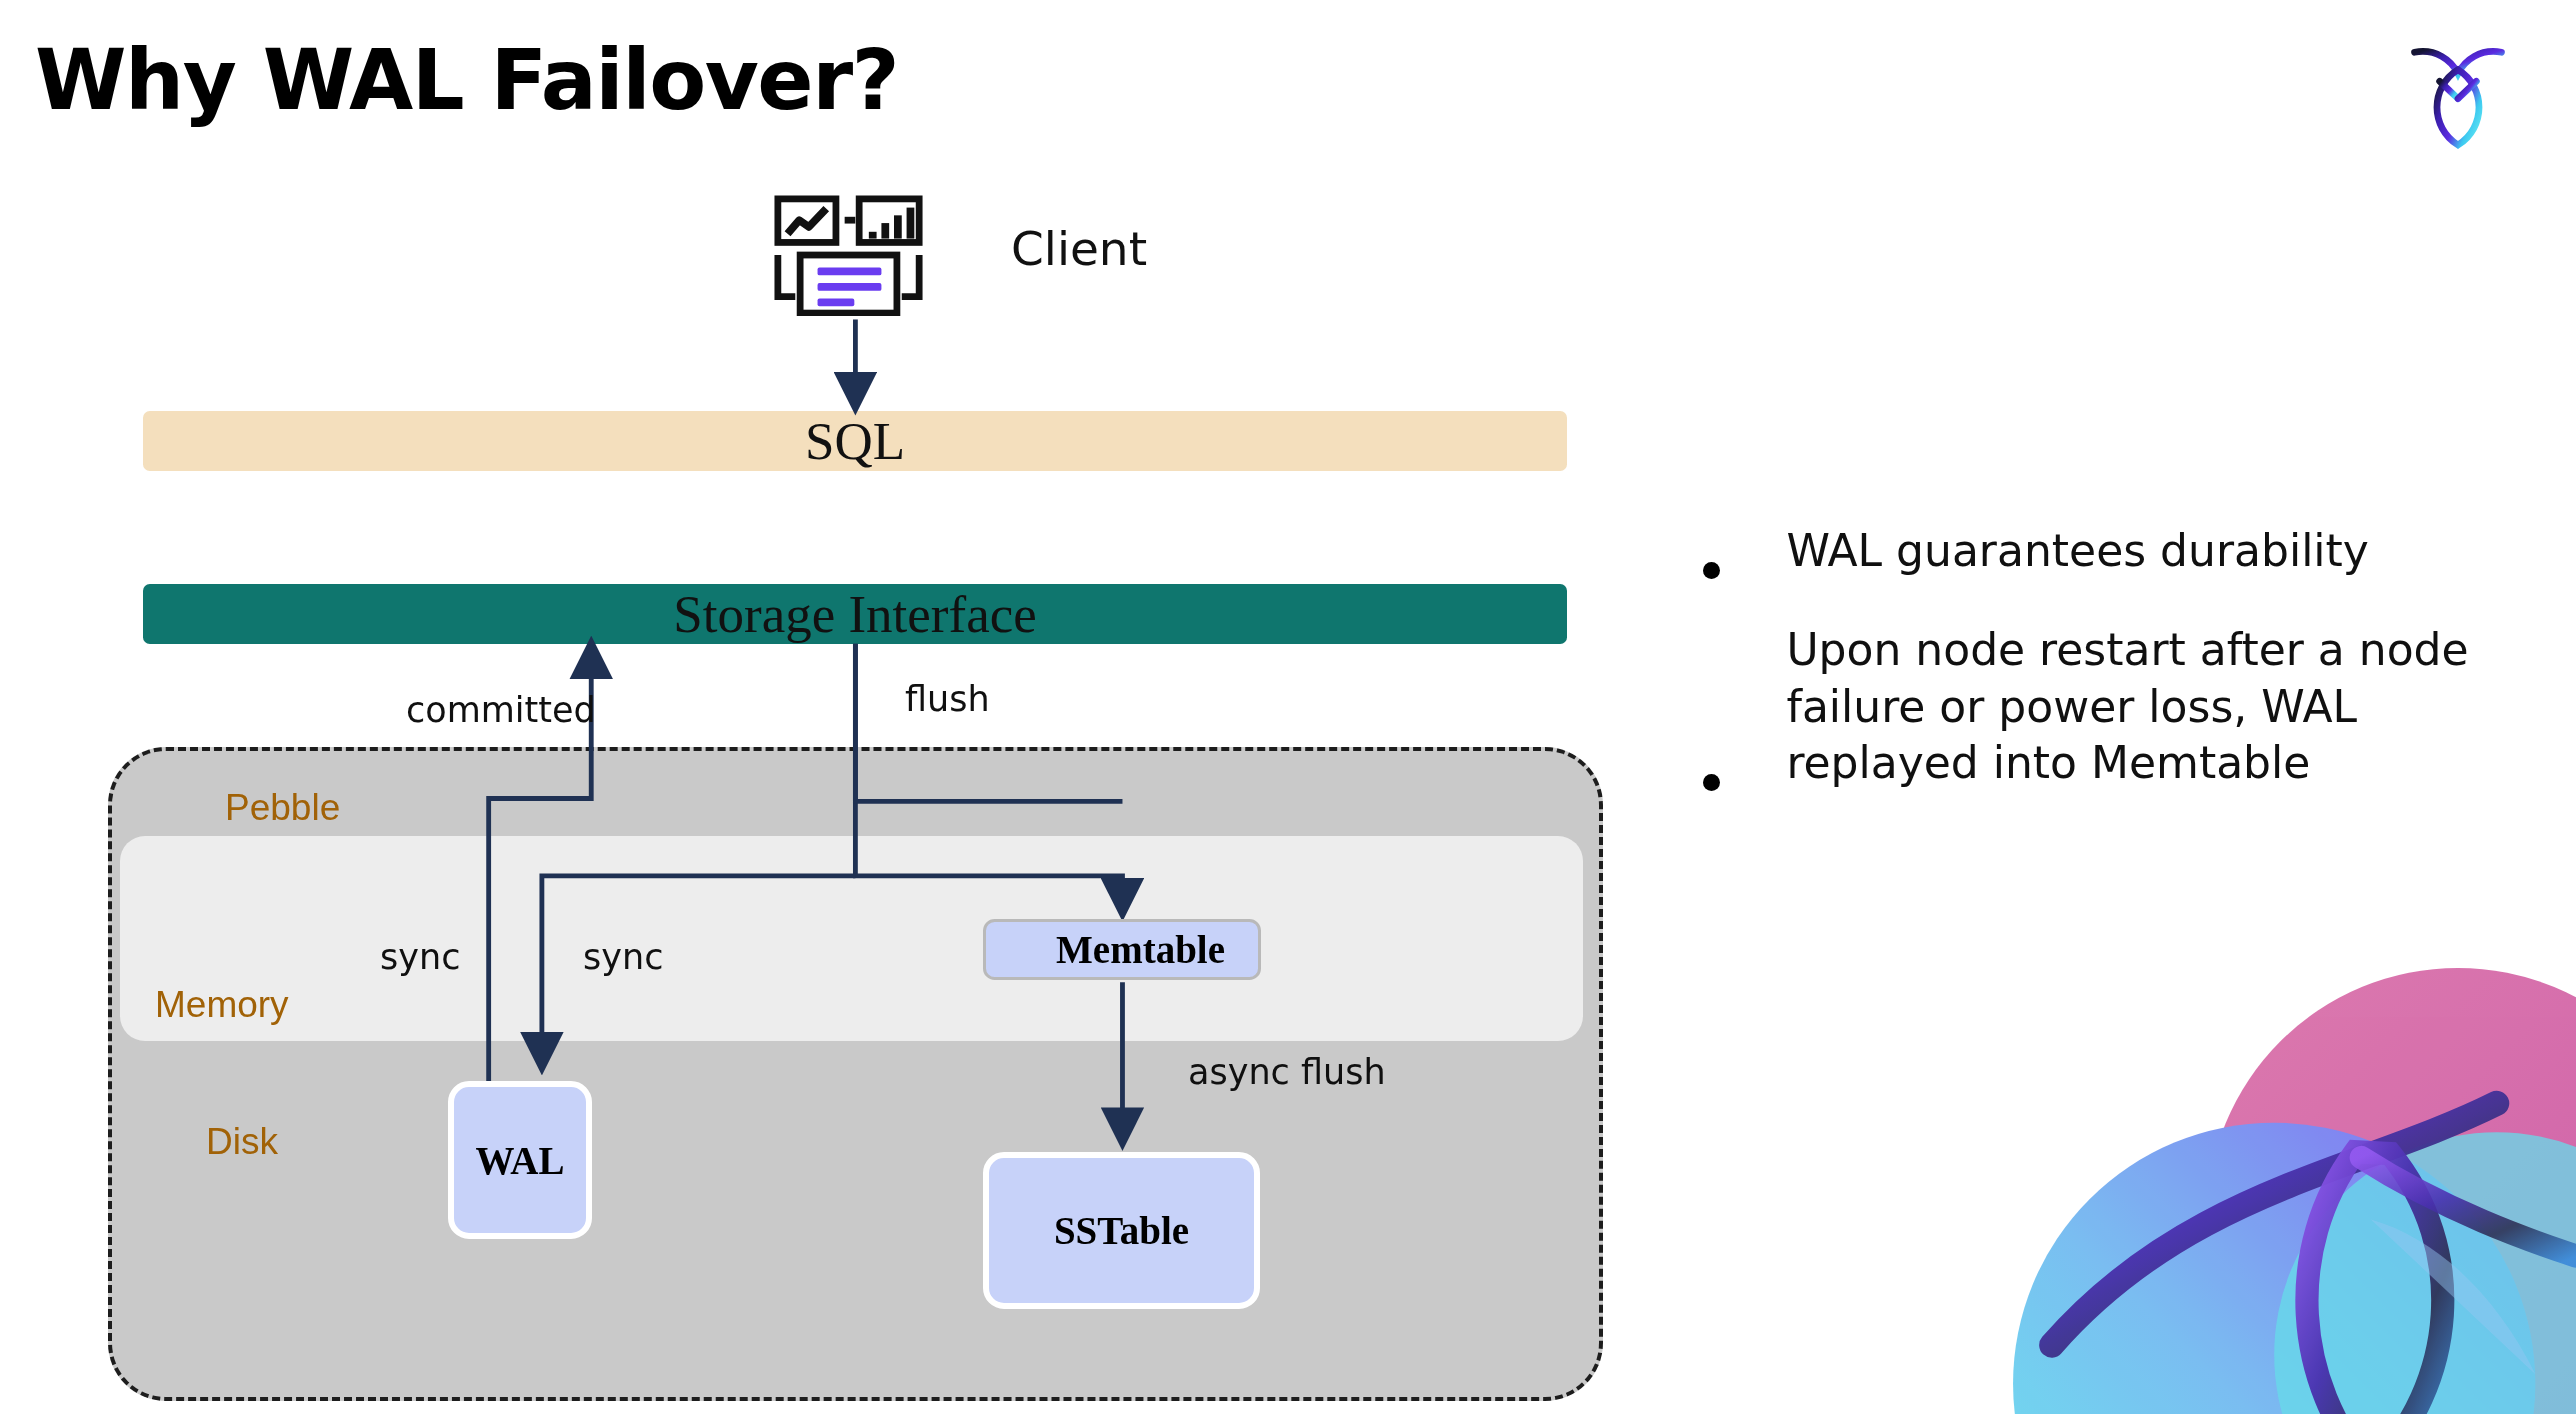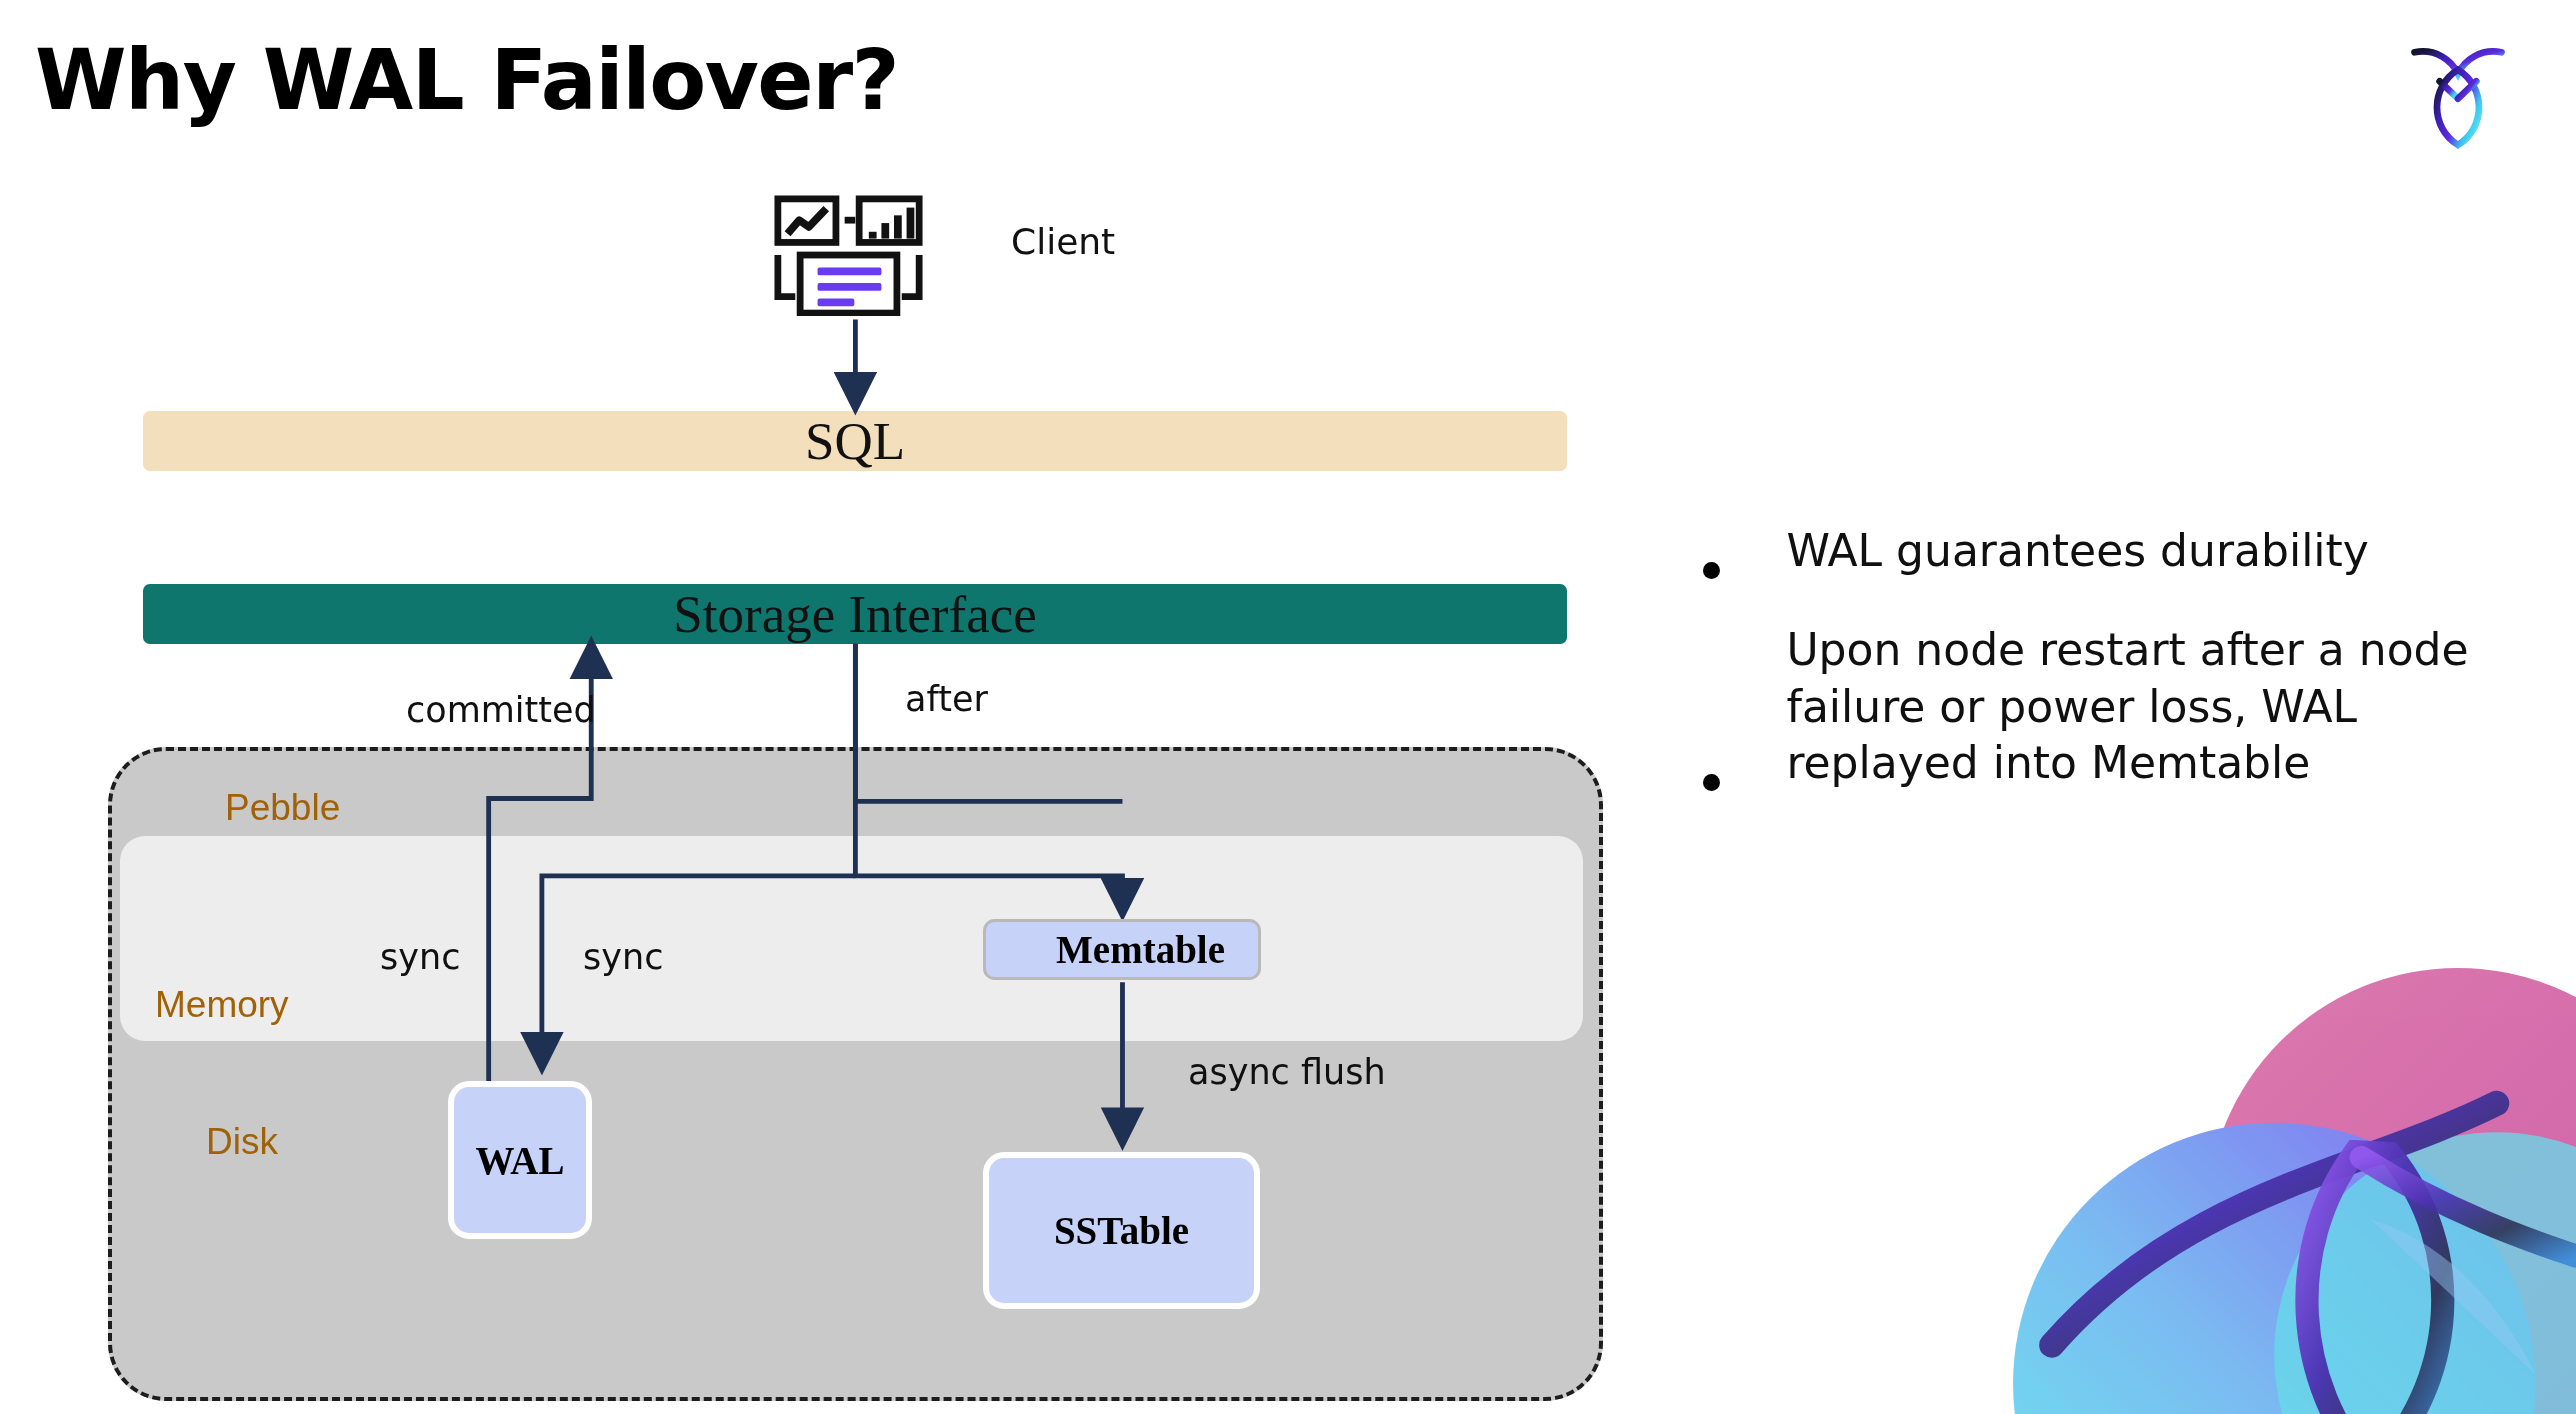--- a/index.html
+++ b/index.html
@@ -24,21 +24,21 @@
   
   #corner-mark{position:absolute;left:1955px;top:929px;width:621px;height:486px;overflow:hidden;pointer-events:none;}
 
   
   #diagram{position:absolute;left:0;top:0;width:1645px;height:1415px;}
 
   
   .client-icon{position:absolute;left:774px;top:195px;width:150px;height:121px;}
   .client-label{
     position:absolute;left:1011px;top:221px;
-    font-family:"DejaVu Sans",sans-serif;font-size:36px;color:#111;
+    font-family:"DejaVu Sans",sans-serif;font-size:47px;color:#111;
   }
 
   
   .layer-bar{
     position:absolute;left:143px;width:1424px;height:60px;border-radius:6.8px;
     display:flex;align-items:center;justify-content:center;
     font-family:"Liberation Serif",serif;font-size:53px;color:#111;
   }
   #layer-sql{top:411px;background:#f4dfbd;}
   #layer-kv{top:501px;background:#b9dcdc;}
@@ -238,21 +238,21 @@
       <span>Memtable</span>
     </div>
     <div class="node-box" id="node-wal">
       <span>WAL</span>
     </div>
     <div class="node-box" id="node-sstable">
       <span>SSTable</span>
     </div>
 
     <div class="edge-label" id="lbl-committed">committed</div>
-    <div class="edge-label" id="lbl-commit">after</div>
+    <div class="edge-label" id="lbl-commit">flush</div>
     <div class="edge-label" id="lbl-sync-1">sync</div>
     <div class="edge-label" id="lbl-sync-2">sync</div>
     <div class="edge-label" id="lbl-async-flush">async flush</div>
   </div>
 
   <div id="bullets">
     <div class="bullet-row">
       <div class="bullet-dot"></div>
       <div class="bullet-text">WAL guarantees durability</div>
     </div>

